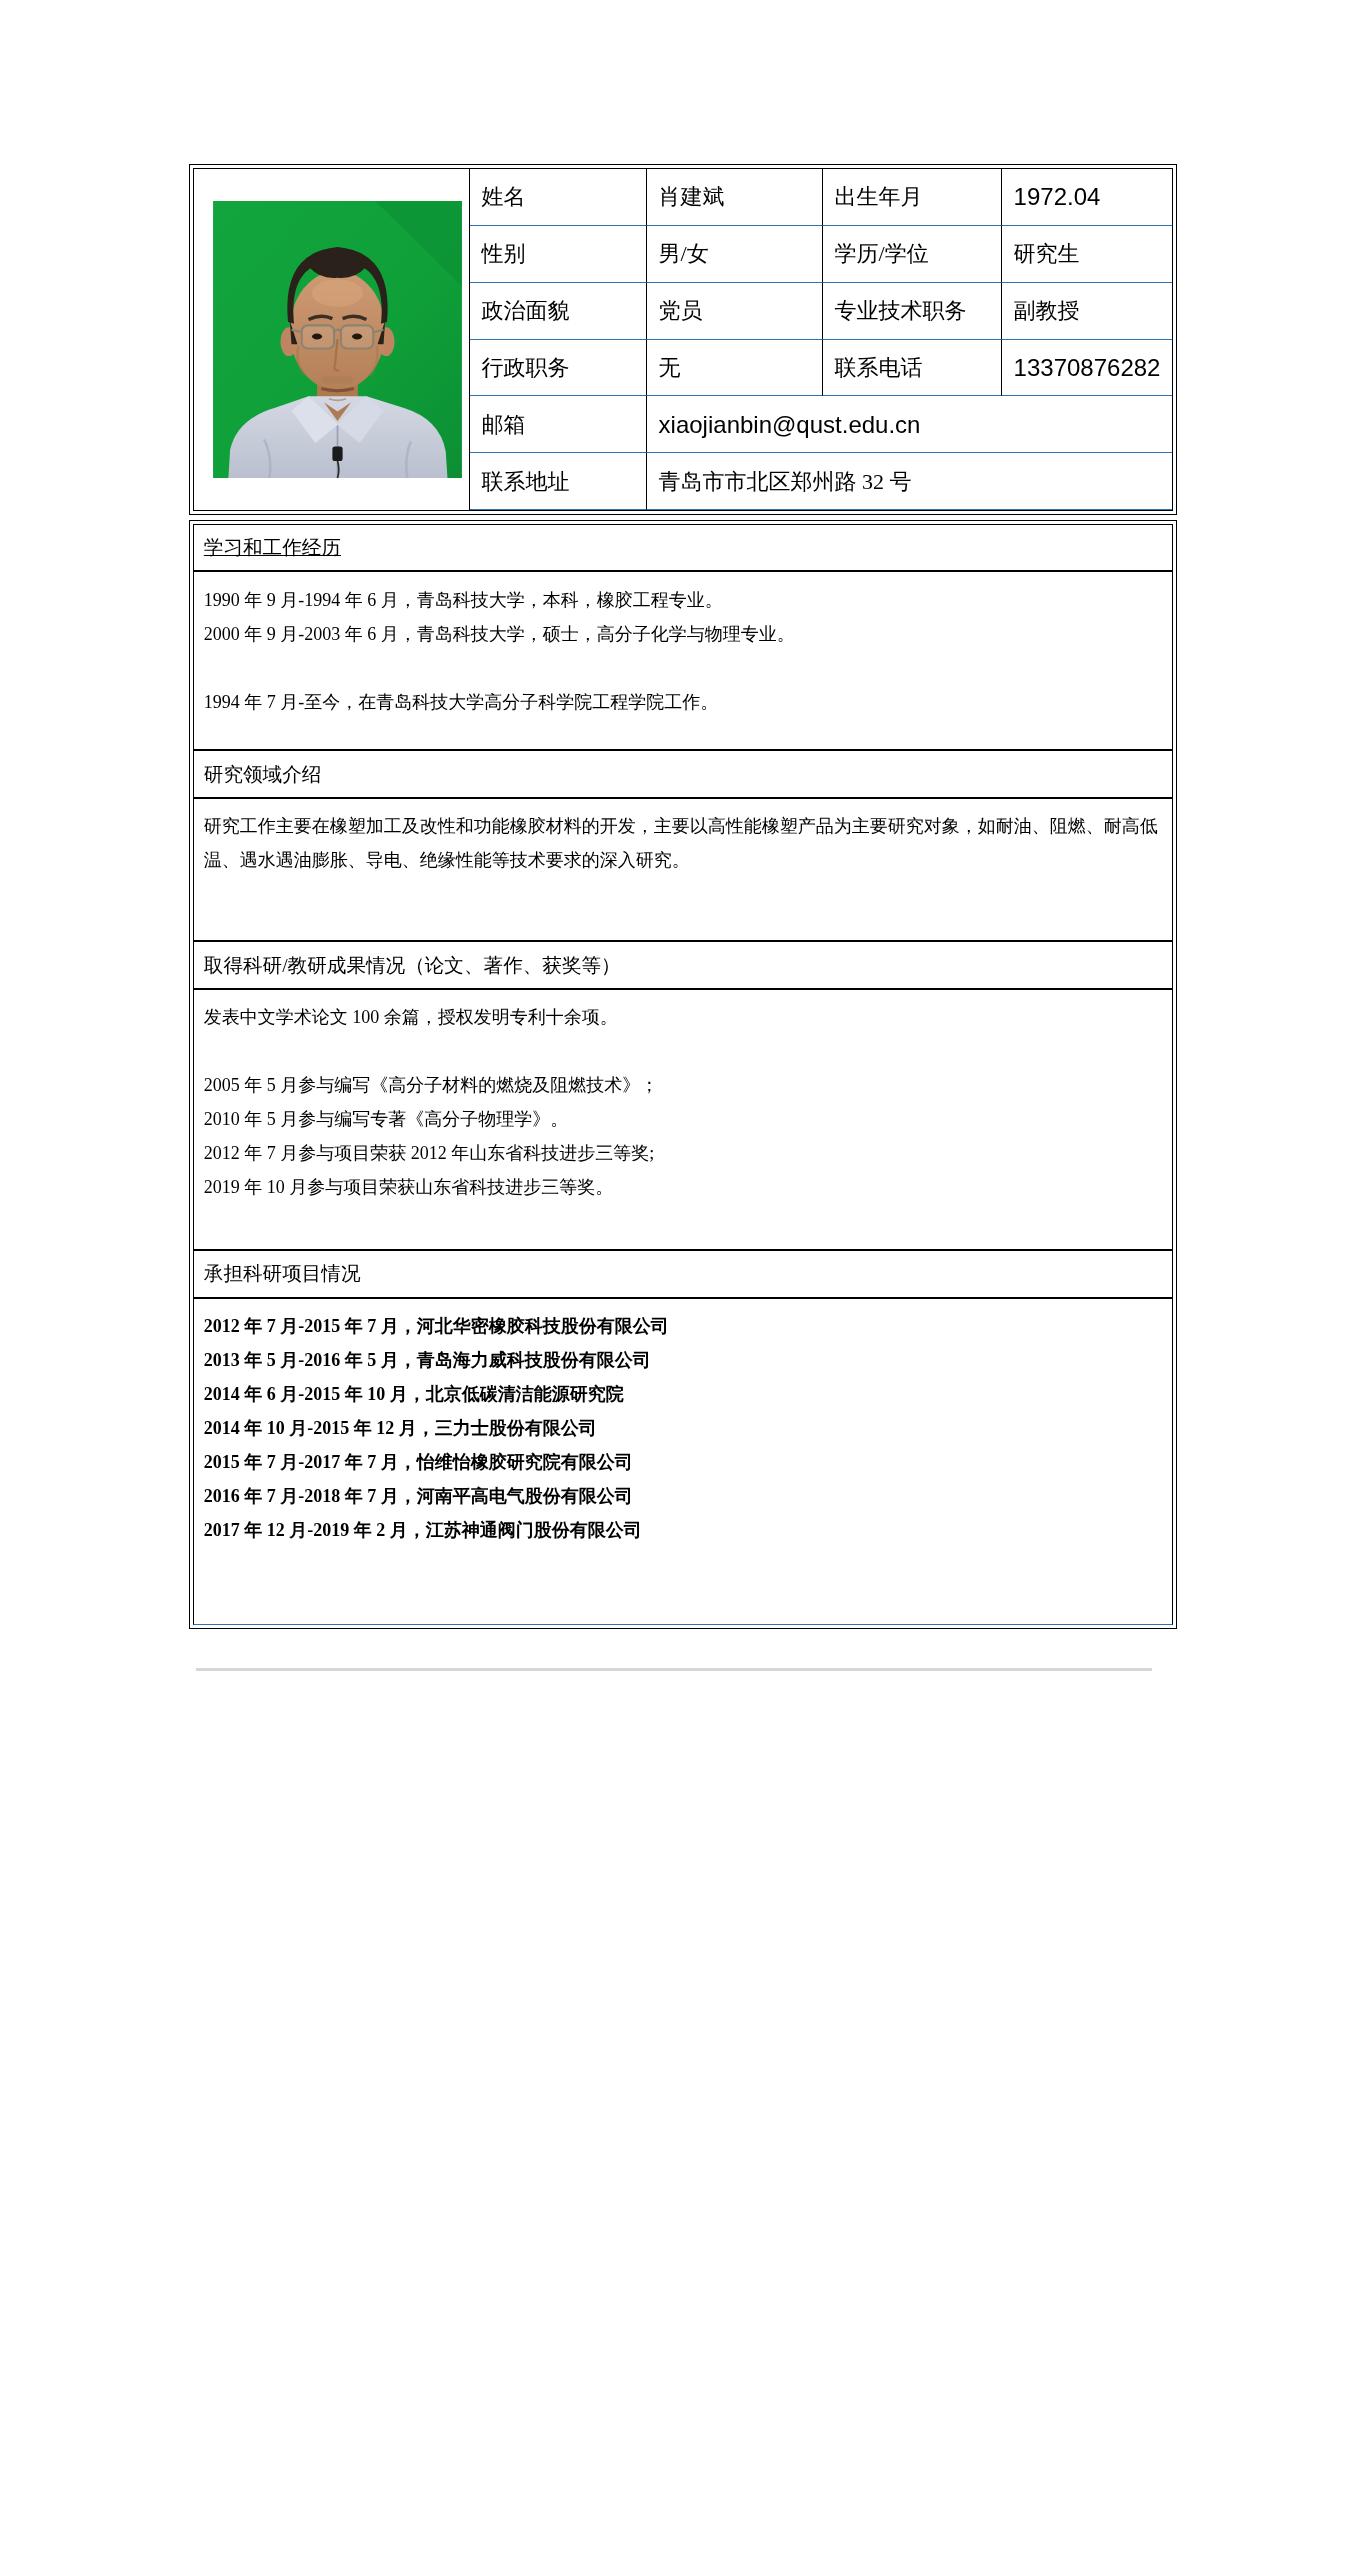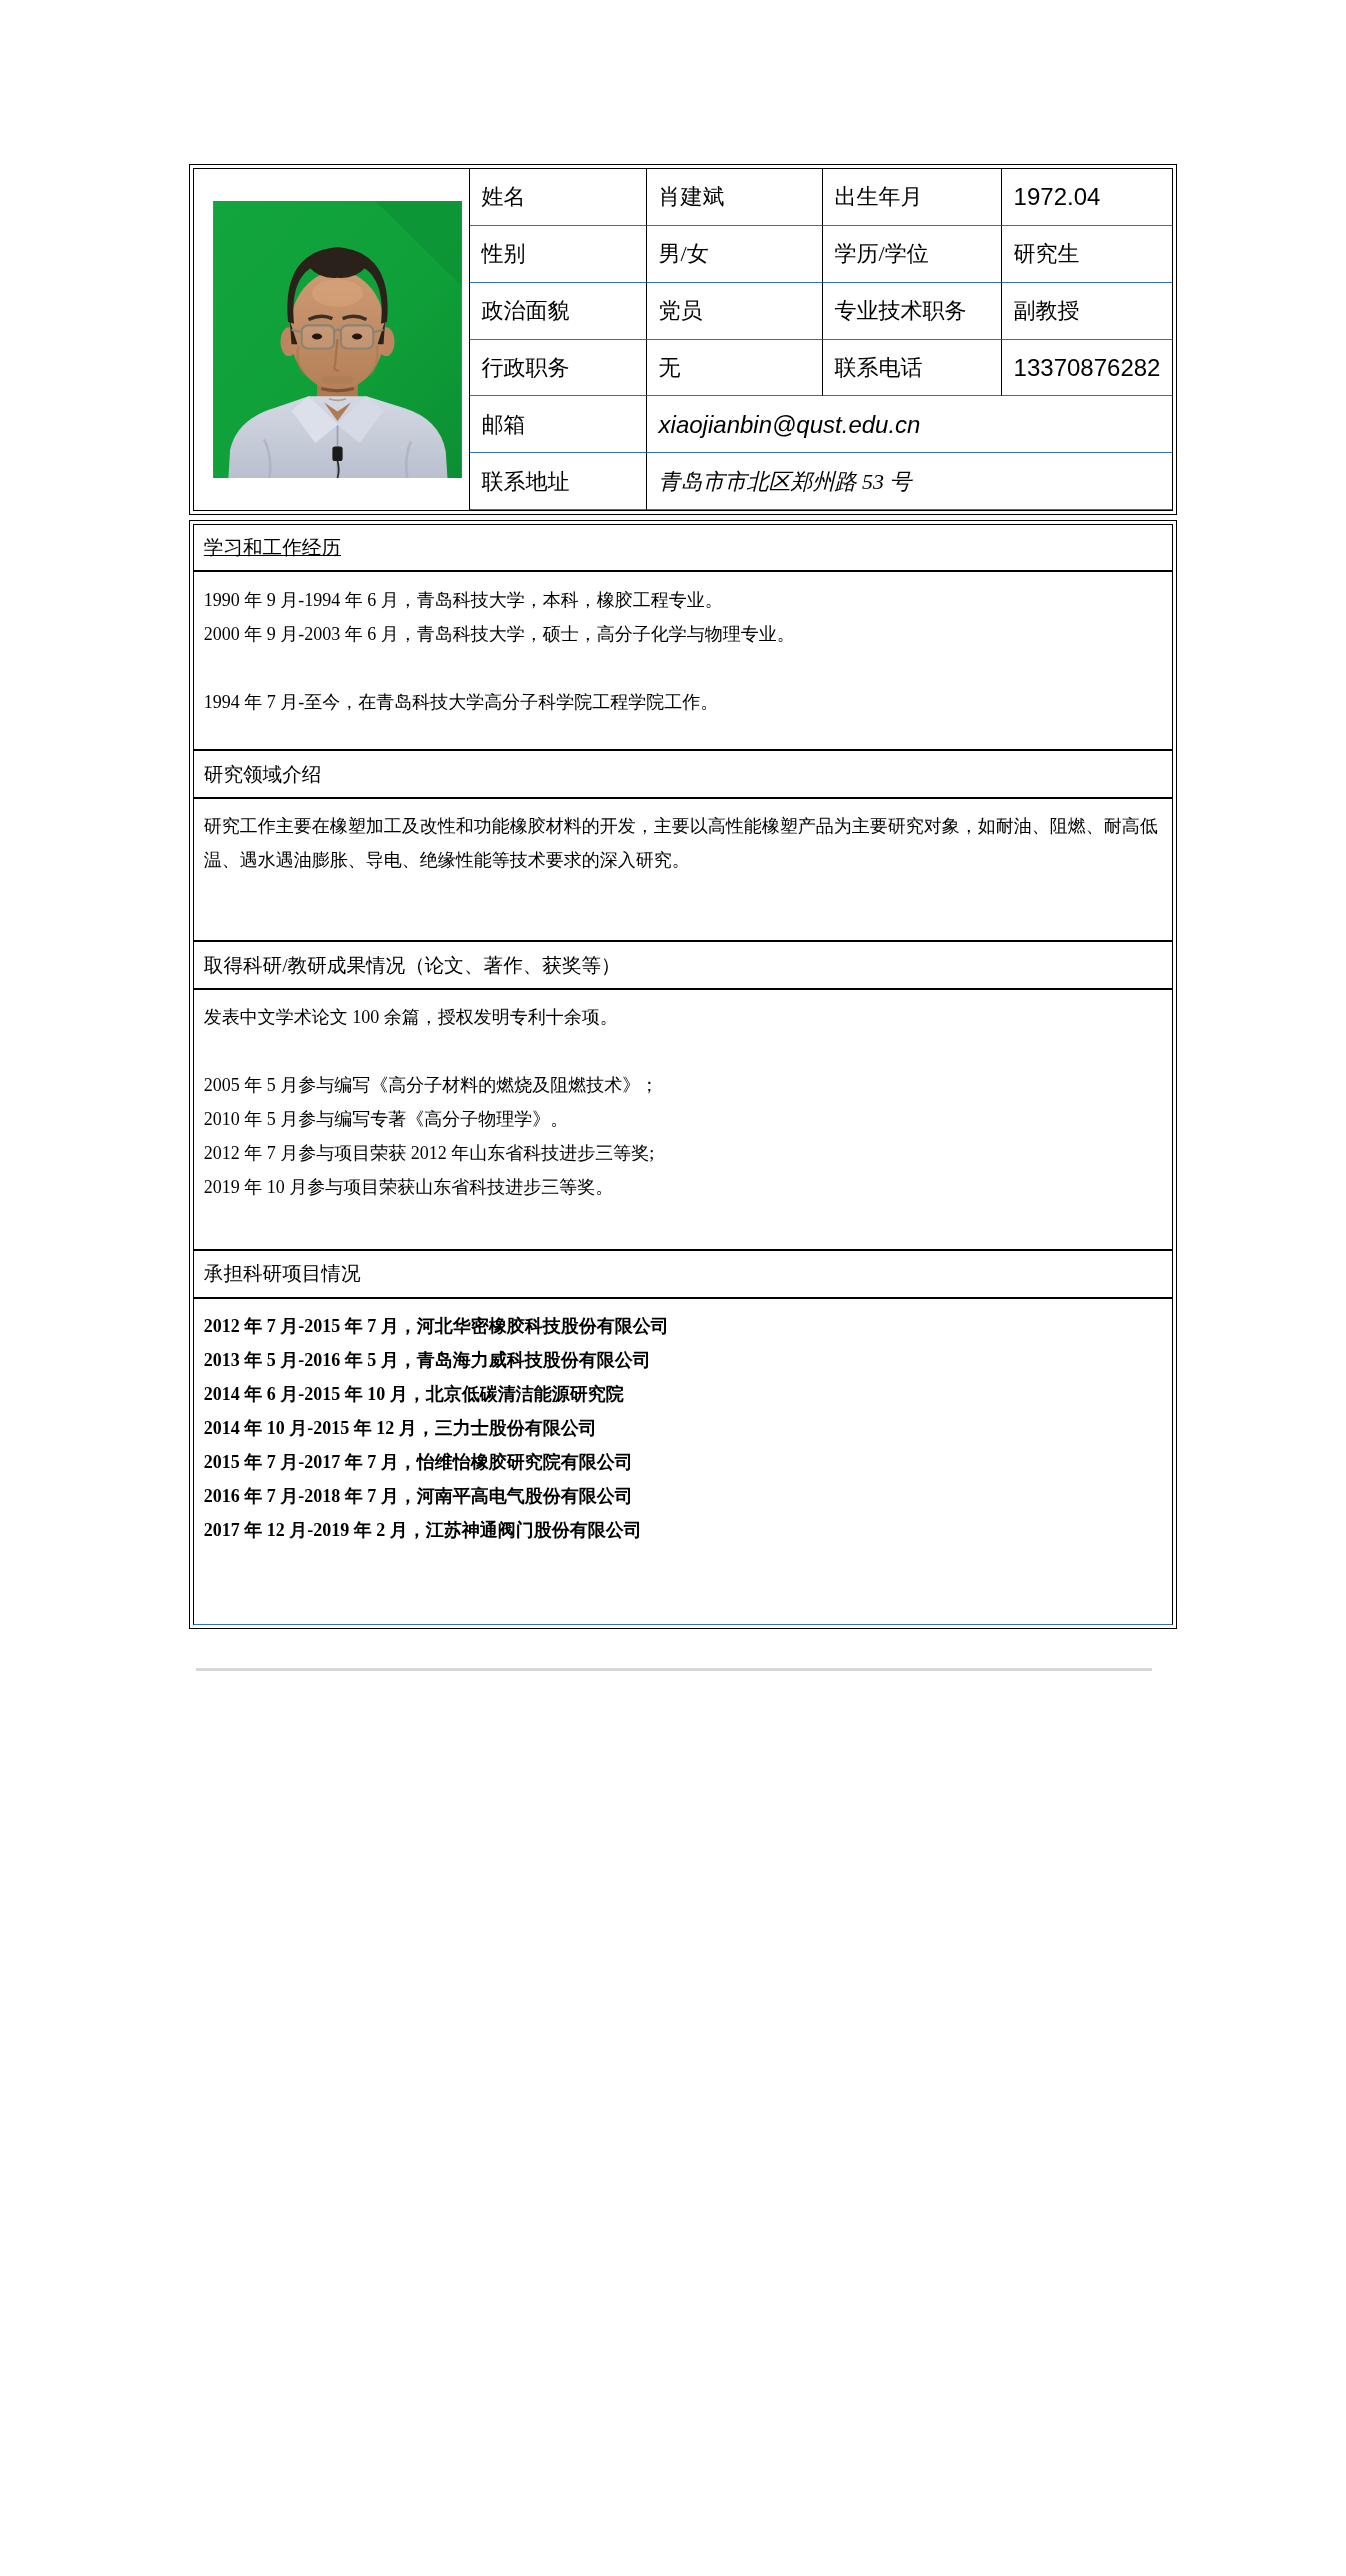--- a/index.html
+++ b/index.html
@@ -22,21 +22,21 @@
   .inner1{display:flex;}
   .photo-cell{flex:0 0 276px;width:276px;border-right:1.7px solid #000;box-sizing:border-box;overflow:hidden;}
   .photo-cell svg{display:block;margin:32px 0 0 19px;}
   .info-grid{flex:1 1 auto;display:grid;grid-template-columns:176px 176px 179px 1fr;grid-template-rows:repeat(6,1fr);}
   .cell{
     border-bottom:1.7px solid #2E74B5;
     display:flex;align-items:center;padding-left:12px;
     font-size:22px;line-height:1.15;box-sizing:border-box;overflow:hidden;white-space:nowrap;
   }
   .cell.vline{border-left:1.7px solid #000;}
-  .cell.span3{grid-column:2/5;font-style:italic;}
+  .cell.span3{grid-column:2/5;}
   .cell.sans{font-family:"Liberation Sans","DejaVu Sans",sans-serif;font-size:24px;}
 
   
   .inner2{display:flex;flex-direction:column;border-bottom-color:#2E74B5;}
   .sec-header{
     flex:0 0 auto;border-top:2.6px solid #000;border-bottom:2.6px solid #000;
     font-size:19.6px;padding:9.4px 6.8px 9.4px 10.2px;box-sizing:border-box;white-space:nowrap;
   }
   .sec-header.first{border-top:none;text-decoration:underline;}
   .sec-content{
@@ -138,21 +138,21 @@
           <div class="cell vline">党员</div>
           <div class="cell vline">专业技术职务</div>
           <div class="cell vline">副教授</div>
           <div class="cell">行政职务</div>
           <div class="cell vline">无</div>
           <div class="cell vline">联系电话</div>
           <div class="cell vline sans">13370876282</div>
           <div class="cell">邮箱</div>
           <div class="cell vline span3 sans">xiaojianbin@qust.edu.cn</div>
           <div class="cell">联系地址</div>
-          <div class="cell vline span3">青岛市市北区郑州路 53 号</div>
+          <div class="cell vline span3">青岛市市北区郑州路 32 号</div>
         </div>
     </div>
   </div>
 
   <div class="tbl t2">
     <div class="inner inner2" id="sections">
         <div class="sec-header first">学习和工作经历</div>
         <div class="sec-content c0">
           <div class="line">1990 年 9 月-1994 年 6 月，青岛科技大学，本科，橡胶工程专业。</div>
           <div class="line">2000 年 9 月-2003 年 6 月，青岛科技大学，硕士，高分子化学与物理专业。</div>

